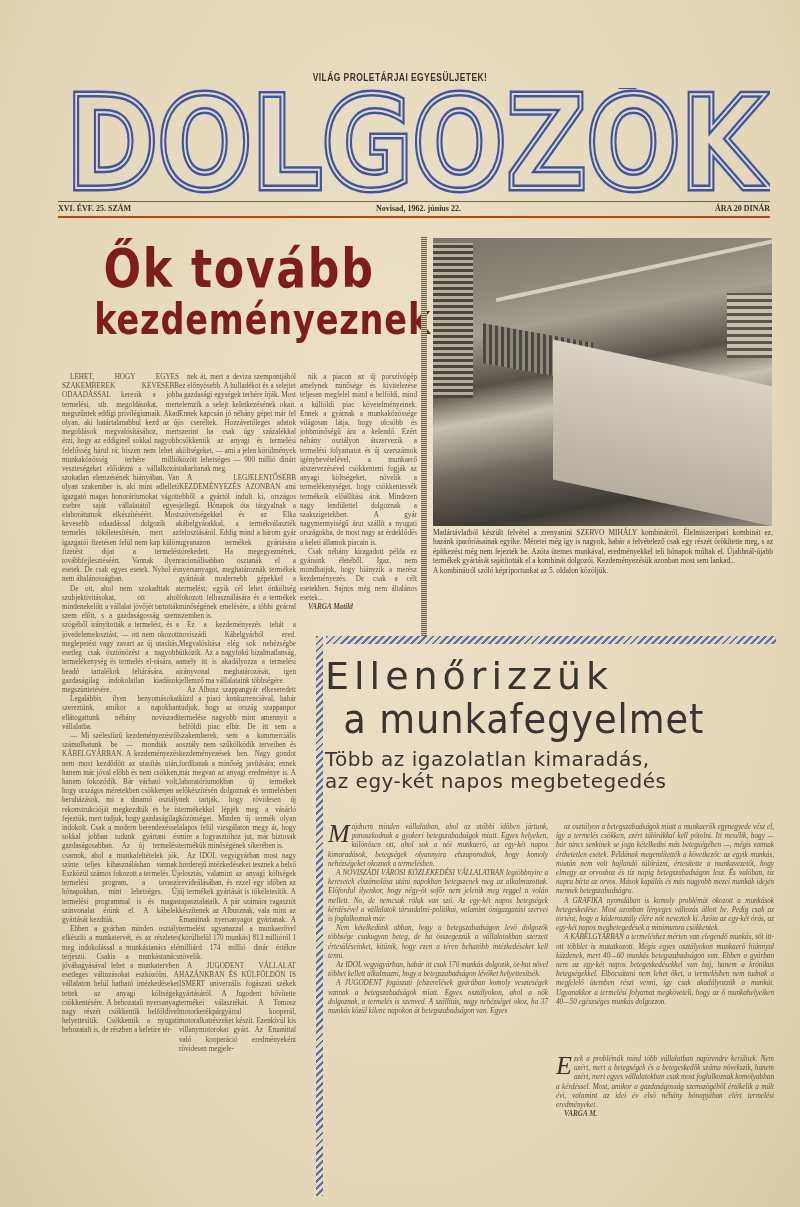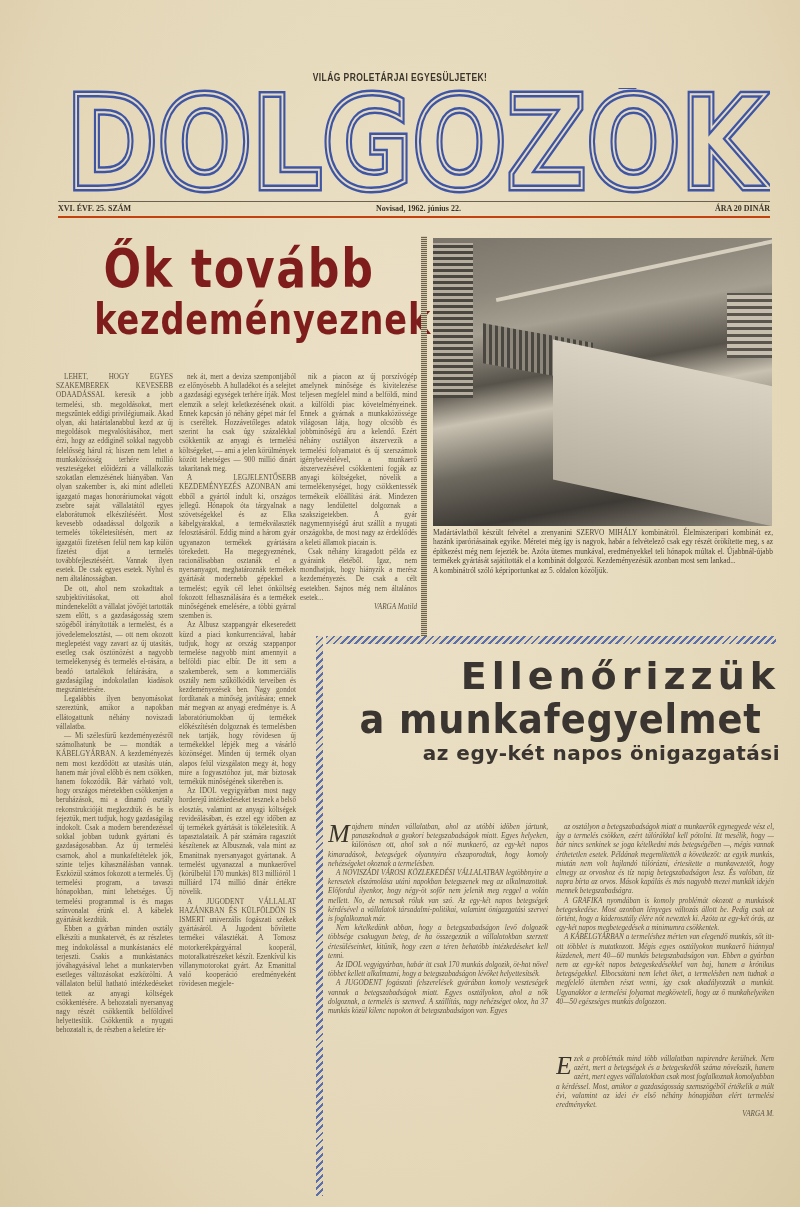--- a/index.html
+++ b/index.html
@@ -20,26 +20,26 @@
     linear-gradient(170deg,#7a746a 0%,#8d877b 18%,#a6a092 30%,#57524a 45%,#c9c2b2 55%,#6f6a60 70%,#3d3934 85%,#8e887c 100%);
     overflow:hidden;}
   .photo .b1{position:absolute;left:0;top:5px;width:40px;height:155px;background:repeating-linear-gradient(0deg,#4a4640 0 3px,#b5ae9e 3px 6px);}
   .photo .b2{position:absolute;left:120px;top:125px;width:220px;height:140px;background:linear-gradient(180deg,#d9d2c2,#b6af9f);transform:skewY(12deg);}
   .photo .b3{position:absolute;left:50px;top:95px;width:110px;height:40px;background:repeating-linear-gradient(90deg,#4a4640 0 3px,#8e887c 3px 6px);transform:skewY(10deg);}
   .photo .b4{position:absolute;right:0;top:55px;width:45px;height:65px;background:repeating-linear-gradient(0deg,#5a554d 0 3px,#c6bfaf 3px 7px);}
   .photo .road{position:absolute;left:60px;top:30px;width:290px;height:4px;background:#d6cfbf;transform:rotate(-12deg);}
   .caption{position:absolute;left:433px;top:528px;width:340px;font-family:"Liberation Serif",serif;font-size:7.4px;line-height:9.4px;color:#4a4338;text-align:justify;}
   .hatch{position:absolute;height:8px;background:repeating-linear-gradient(135deg,#5b6fae 0 2px,#e4d7b8 2px 5px);}
   .vhatch{position:absolute;width:7px;background:repeating-linear-gradient(135deg,#5b6fae 0 2px,#e4d7b8 2px 5px);}
-  .h2{position:absolute;left:325px;top:656px;width:455px;text-align:right;font-family:"DejaVu Sans",sans-serif;font-weight:bold;color:#3a3530;}
+  .h2{position:absolute;left:325px;top:656px;width:455px;text-align:left;font-family:"DejaVu Sans",sans-serif;font-weight:normal;color:#3a3530;}
   .h2 .a{font-size:38px;line-height:40px;letter-spacing:5px;display:block;}
   .h2 .b{font-size:40px;line-height:46px;letter-spacing:1px;display:block;transform:scaleX(0.92);}
   .h2 .c{font-size:20px;line-height:22px;display:block;margin-top:6px;letter-spacing:0.5px;}
   .dropcap{float:left;font-size:26px;line-height:22px;font-style:italic;margin-right:2px;color:#3a342a;}
-  .byline{text-align:right;font-weight:normal;font-style:italic;}
+  .byline{text-align:left;font-weight:bold;font-style:italic;}
 </style>
 </head>
 <body>
 
 <div class="page"></div>
 
 <div class="motto">VILÁG PROLETÁRJAI EGYESÜLJETEK!</div>
 
 <div class="masthead">
   <svg viewBox="0 0 708 108" preserveAspectRatio="none">
@@ -52,30 +52,31 @@
   <span style="left:0">XVI. ÉVF. 25. SZÁM</span>
   <span style="left:318px">Novisad, 1962. június 22.</span>
   <span style="right:0">ÁRA 20 DINÁR</span>
 </div>
 
 <div class="h1">
   <span class="l1">Ők tovább</span>
   <span class="l2">kezdeményeznek</span>
 </div>
 
-<div class="col" style="left:56px;top:373px;width:117px;height:822px;">
+<div class="col" style="left:62px;top:373px;width:117px;height:822px;">
   <p>LEHET, HOGY EGYES SZAKEMBEREK KEVESEBB ODAADÁSSAL keresik a jobb termelési, stb. megoldásokat, mert megszűntek eddigi privilégiumaik. Akad olyan, aki határtalanabbul kezd az új megoldások megvalósításához, mert érzi, hogy az eddiginél sokkal nagyobb felelősség hárul rá; hiszen nem lehet a munkaközösség terhére millió veszteségeket előidézni a vállalkozás szokatlan elemzésének hiányában. Van olyan szakember is, aki mint adlelleti igazgató magas honoráriumokat vágott zsebre saját vállalatától egyes elaborátumok elkészítéséért. Most kevesebb odaadással dolgozik a termelés tökéletesítésén, mert az igazgatói fizetésen felül nem kap külön fizetést dijat a termelés továbbfejlesztéséért. Vannak ilyen esetek. De csak egyes esetek. Nyhol és nem általánosságban.</p>
   <p>De ott, ahol nem szokadttak a szubjektivitásokat, ott ahol mindenekelőtt a vállalat jövőjét tartották szem előtt, s a gazdaságosság szem szögéből irányították a termelést, és a jövedelemelosztást, — ott nem okozott meglepetést vagy zavart az új utasítás, esetleg csak ösztönözést a nagyobb termelékenység és termelés el-rására, a beadó tartalékok feltárására, a gazdaságilag indokolatlan kiadások megszüntetésére.</p>
   <p>Legalábbis ilyen benyomásokat szereztünk, amikor a napokban ellátogattunk néhány noviszadi vállalatba.</p>
   <p>— Mi szélesfürű kezdeményezésről számolhatunk be — mondták a KÁBELGYÁRBAN. A kezdeményezés nem most kezdődött az utasítás után, hanem már jóval előbb és nem csökken, hanem fokozódik. Bár várható volt, hogy országos méretekben csökkenjen a beruházások, mi a dinamó osztály rekonstrukcióját megkezdtük és be is fejeztük, mert tudjuk, hogy gazdaságilag indokolt. Csak a modern berendezéssel sokkal jobban tudunk gyártani és gazdaságosabban. Az új termelési csarnok, ahol a munkafeltételek jók, szinte teljes kihasználásban vannak. Eszközül számos fokozott a termelés. Új termelési program, a tavaszi hónapokban, mint lehetséges. Új termelési programmal is és magas színvonalat érünk el. A kábelek gyártását kezdtük.</p>
   <p>Ebben a gyárban minden osztály elkészíti a munkatervét, és az részletes meg indokolással a munkástanács elé terjeszti. Csakis a munkástanács jóváhagyásával lehet a munkatervben esetleges változásokat eszközölni. A vállalaton belül hatható intézkedéseket tettek az anyagi költségek csökkentésére. A behozatali nyersanyag nagy részét csökkentik belföldivel helyettesítik. Csökkentik a nyugati behozatalt is, de részben a keletire tér-</p>
 </div>
 <div class="col" style="left:179px;top:373px;width:117px;height:822px;">
   <p>nek át, mert a deviza szempontjából ez előnyösebb. A hulladékot és a selejtet a gazdasági egységek terhére írják. Most elemzik a selejt keletkezésének okait. Ennek kapcsán jó néhány gépet már fel is cseréltek. Hozzávetőleges adatok szerint ha csak úgy százalékkal csökkentik az anyagi és termelési költségeket, — ami a jelen körülmények között lehetséges — 900 millió dinárt takarítanak meg.</p>
   <p>A LEGJELENTŐSEBB KEZDEMÉNYEZÉS AZONBAN ami ebből a gyártól indult ki, országos jellegű. Hónapok óta tárgyalnak a szövetségekkel és az Elka kábelgyárakkal, a termékválaszték felosztásáról. Eddig mind a három gyár ugyanazon termékek gyártására törekedett. Ha megegyeznének, racionálisabban osztanák el a nyersanyagot, meghatároznák termékek gyártását modernebb gépekkel a termelést; egyik cél lehet önköltség fokozott felhasználására és a termékek minőségének emelésére, a többi gyárral szemben is.</p>
+  <p>Ez a kezdeményezés tehát a noviszádi Kábelgyárból ered. Megvalósítása elég sok nehézségbe ütközik. Az a nagyfokú bizalmatlanság, amely itt is akadályozza a termelési irányvonal meghatározását, igen jellemző ma vállalataink többségére.</p>
   <p>Az Albusz szappangyár elkeseredett küzd a piaci konkurrenciával, habár tudjuk, hogy az ország szappanpor termelése nagyobb mint amennyit a belföldi piac elbír. De itt sem a szakemberek, sem a kommerciális osztály nem szűkölködik terveiben és kezdeményezések ben. Nagy gondot fordítanak a minőség javítására; ennek már megvan az anyagi eredménye is. A laboratóriumokban új termékek előkészítésén dolgoznak és termelésben nek tartják, hogy rövidesen új termékekkel lépjék meg a vásárló közönséget. Minden új termék olyan alapos felül vizsgálaton megy át, hogy mire a fogyasztóhoz jut, már biztosak termékük minőségének sikerében is.</p>
   <p>Az IDOL vegyigyárban most nagy horderejű intézkedéseket tesznek a belső elosztás, valamint az anyagi költségek revideálásában, és ezzel egy időben az új termékek gyártását is tökéletesítik. A tapasztalataik. A pár számára ragasztót készítenek az Albusznak, vala mint az Emanitnak nyersanyagot gyártanak. A termelést ugyanazzal a munkaerővel (körülbelül 170 munkás) 813 millióról 1 milliárd 174 millió dinár értékre növelik.</p>
   <p>A JUGODENT VÁLLALAT HAZÁNKBAN ÉS KÜLFÖLDÖN IS ISMERT univerzális fogászati székek gyártásáról. A Jugodent bővítette termékei választékát. A Tomosz motorkerékpárgyárral kooperál, motoralkatrészeket készít. Ezenkívül kis villanymotorokat gyárt. Az Emanittal való kooperáció eredményeként rövidesen megjele-</p>
 </div>
 <div class="col" style="left:300px;top:373px;width:117px;height:260px;">
   <p>nik a piacon az új porszívógép amelynek minősége és kivitelezése teljesen megfelel mind a belföldi, mind a külföldi piac követelményeinek. Ennek a gyárnak a munkaközössége világosan látja, hogy olcsóbb és jobbminőségű áru a kelendő. Ezért néhány osztályon átszervezik a termelési folyamatot és új szerszámok igénybevételével, a munkaerő átszervezésével csökkenteni fogják az anyagi költségeket, növelik a termelékenységet, hogy csökkentessék termékeik előállítási árát. Mindezen nagy lendülettel dolgoznak a szakszigetekben. A gyár nagymennyiségű árut szállít a nyugati országokba, de most nagy az érdeklődés a keleti államok piacain is.</p>
   <p>Csak néhány kiragadott példa ez gyáraink életéből. Igaz, nem mondhatjuk, hogy hiányzik a merész kezdeményezés. De csak a célt esetekben. Sajnos még nem általános esetek...</p>
   <p class="byline">VARGA Matild</p>
 </div>
 
@@ -92,21 +93,22 @@
   <span>Madártávlatból készült felvétel a zrenyanini SZERVO MIHÁLY kombinátról. Élelmiszeripari kombinát ez, hazánk iparóriásainak egyike. Méretei még így is nagyok, habár a felvételező csak egy részét örökítette meg, s az építkezést még nem fejezték be. Azóta ütemes munkával, eredményekkel teli hónapok múltak el. Újabbnál-újabb termékek gyártását sajátították el a kombinát dolgozói. Kezdeményezésük azonban most sem lankad...</span><br>
   <span>A kombinátról szóló képriportunkat az 5. oldalon közöljük.</span>
 </div>
 
 <div class="hatch" style="left:326px;top:636px;width:450px;"></div>
 <div class="vhatch" style="left:316px;top:636px;height:560px;"></div>
 
 <div class="h2">
   <span class="a">Ellenőrizzük</span>
   <span class="b">a munkafegyelmet</span>
-  <span class="c" style="margin-top:0">az egy-két napos önigazgatási</span>
+  <span class="c">Több az igazolatlan kimaradás,</span>
+  <span class="c" style="margin-top:0">az egy-két napos megbetegedés</span>
 </div>
 
 <div class="col" style="left:328px;top:823px;width:220px;height:375px;font-style:italic;">
   <p style="text-indent:0"><span class="dropcap">M</span><span>ajdnem minden vállalatban, ahol az utóbbi időben jártunk, panaszkodnak a gyakori betegszabadságok miatt. Egyes helyeken, különösen ott, ahol sok a női munkaerő, az egy-két napos kimaradások, betegségek olyannyira elszaporodtak, hogy komoly nehézségeket okoznak a termelésben.</span></p>
   <p>A NOVISZÁDI VÁROSI KÖZLEKEDÉSI VÁLLALATBAN legtöbbnyire a keresetek elszámolása utáni napokban betegszenek meg az alkalmazottak. Előfordul ilyenkor, hogy négy-öt sofőr nem jelenik meg reggel a volán mellett. No, de nemcsak róluk van szó. Az egy-két napos betegségek kérdésével a vállalatok társadalmi-politikai, valamint önigazgatási szervei is foglalkoznak már.</p>
   <p>Nem kételkedünk abban, hogy a betegszabadságon levő dolgozók többsége csakugyan beteg, de ha összegezzük a vállalatokban szerzett értesüléseinket, kitűnik, hogy ezen a téren behatóbb intézkedéseket kell tenni.</p>
   <p>Az IDOL vegyigyárban, habár itt csak 170 munkás dolgozik, öt-hat nővel többet kellett alkalmazni, hogy a betegszabadságon lévőket helyettesítsék.</p>
   <p>A JUGODENT fogászati felszerelések gyárában komoly veszteségek vannak a betegszabadságok miatt. Egyes osztályokon, ahol a nők dolgoznak, a termelés is szenved. A szállítás, nagy nehézséget okoz, ha 37 munkás közül kilenc napokon át betegszabadságon van. Egyes</p>
 </div>
 <div class="col" style="left:556px;top:823px;width:218px;height:230px;font-style:italic;">

